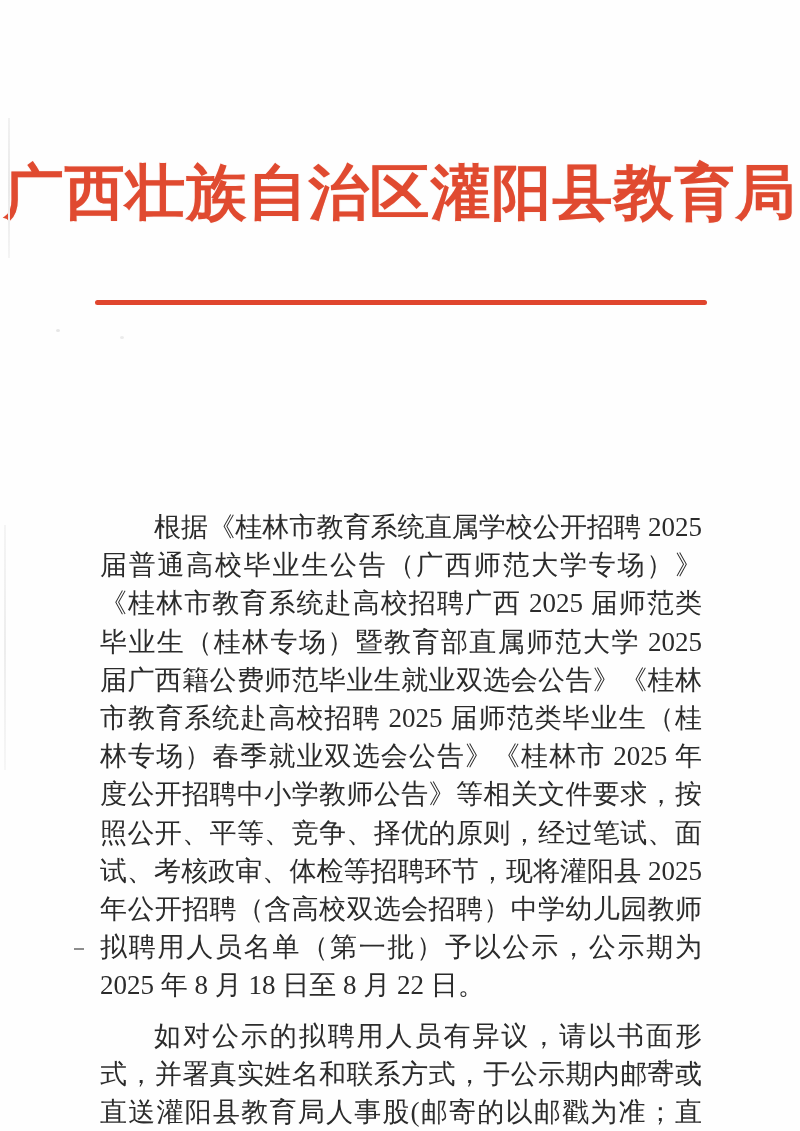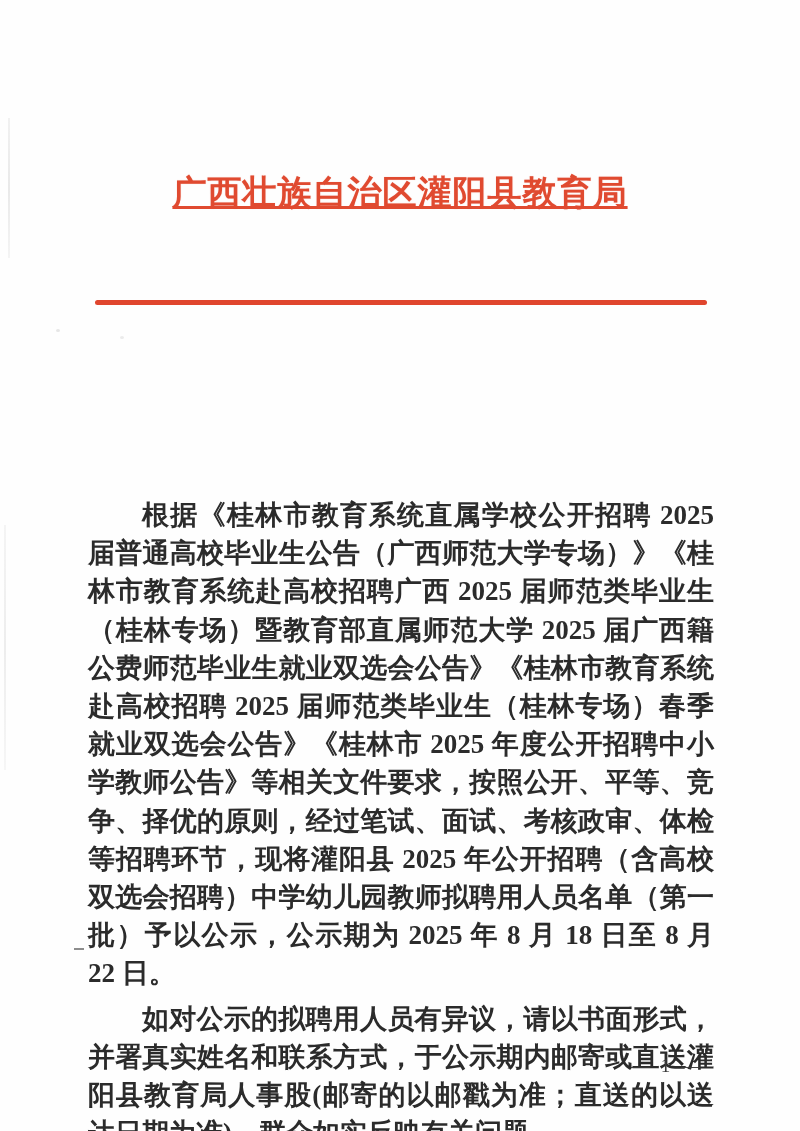--- a/index.html
+++ b/index.html
@@ -16,27 +16,26 @@
     font-family: "Liberation Serif", "DejaVu Serif", serif;
   }
 
   
   .agency-header {
     position: absolute;
     top: 165px;
     left: 0;
     width: 100%;
     text-align: center;
-    font-size: 34px;
+    font-size: 60px;
     font-weight: bold;
     letter-spacing: 1px;
     color: #e04a30;
     line-height: 56px;
     text-shadow: 0 0 1px rgba(224, 74, 48, 0.35);
-    text-decoration: underline;
   }
   .red-rule {
     position: absolute;
     top: 300px;
     left: 95px;
     width: 612px;
     height: 5px;
     background: #e0462e;
     border-radius: 3px;
   }
@@ -60,23 +59,22 @@
     top: 496px;
     left: 88px;
     width: 626px;
     font-size: 27px;
     line-height: 38.2px;
     color: #2b2b2b;
     text-align: justify;
     text-justify: inter-ideograph;
   }
   .doc-body p {
-    margin: 0;
+    margin: 12px;
     text-indent: 2em;
-    font-weight: bold;
   }
   .doc-body p + p {
     margin-top: 7px;
   }
 
   
   .page-number {
     position: absolute;
     top: 1055px;
     right: 97px;

